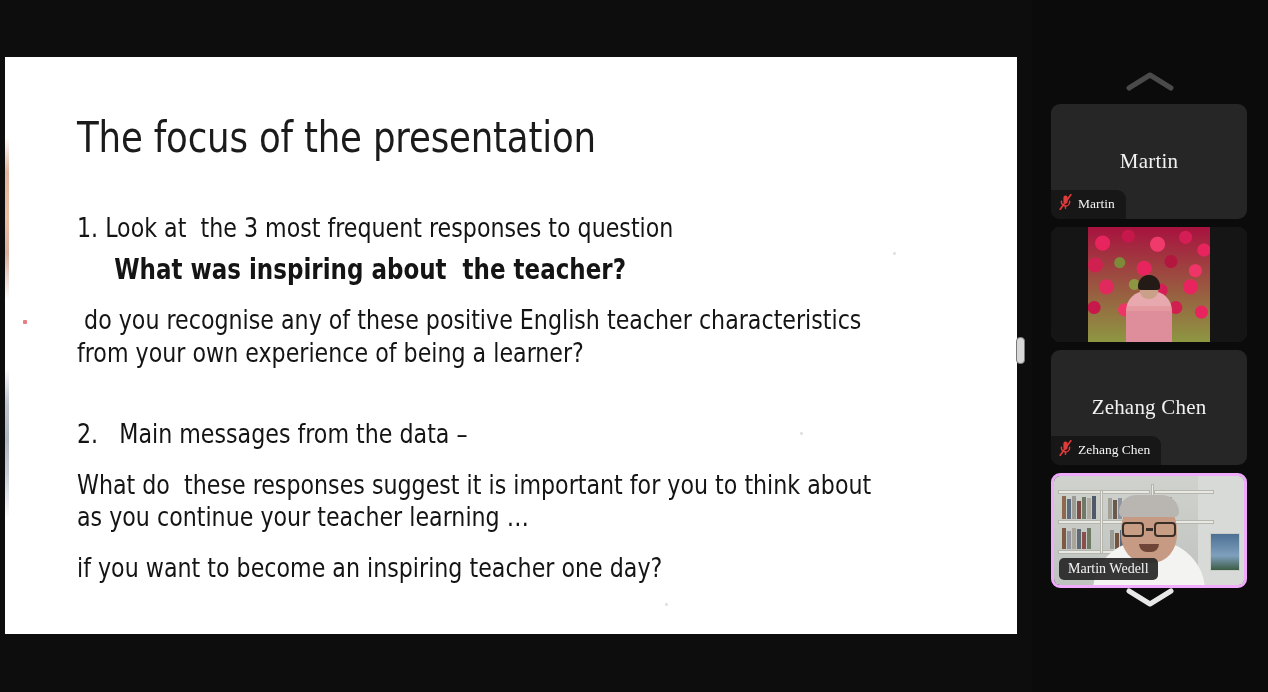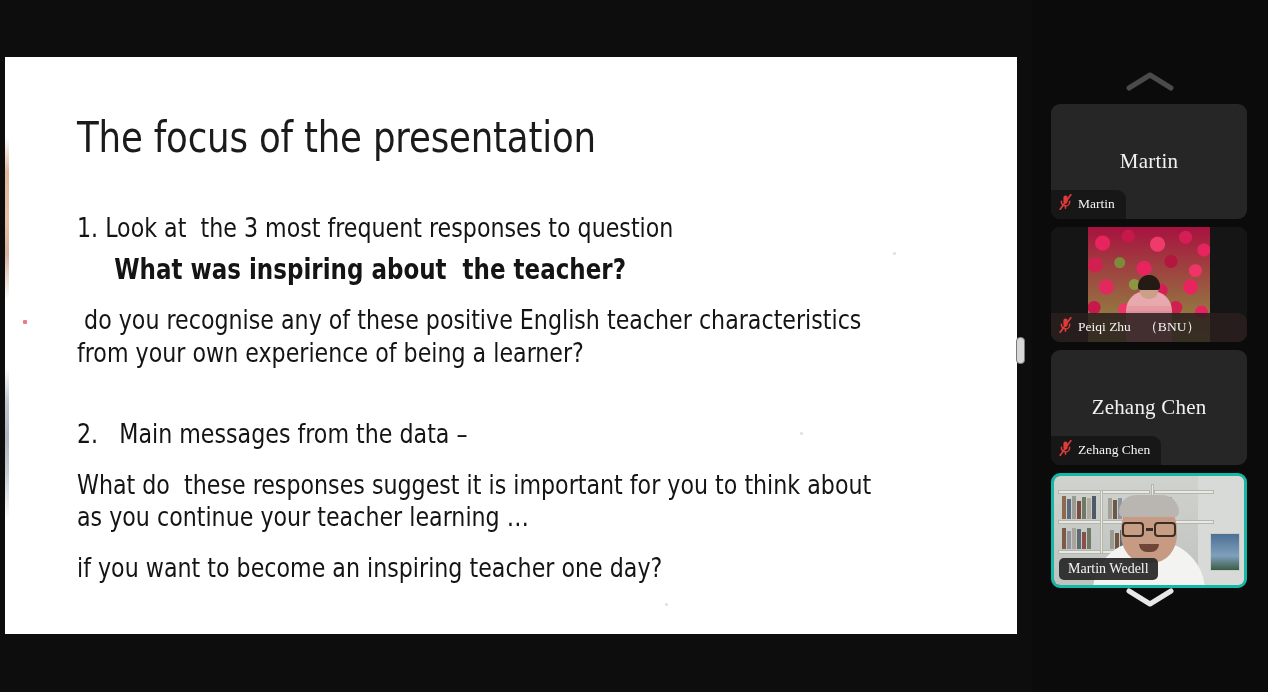--- a/index.html
+++ b/index.html
@@ -78,21 +78,21 @@
   .chev.down { top:576px; }
   .chev svg { display:block; }
 
   .tiles { position:absolute; left:19px; top:104px; width:198px; }
   .tile {
     position:relative; width:196px; height:115px;
     background:#262626; border-radius:9px; overflow:hidden;
     margin-bottom:8px;
     font-family:Liberation Serif, serif;
   }
-  .tile.active { border:3px solid #14b8a6; border-radius:9px; }
+  .tile.active { border:3px solid #f0abfc; border-radius:9px; }
   .tile-name-big {
     position:absolute; inset:0;
     display:flex; align-items:center; justify-content:center;
     color:#f2f2f2; font-size:21px; font-weight:400; letter-spacing:.2px;
   }
   .badge {
     position:absolute; left:0; bottom:0;
     display:flex; align-items:center; gap:6px;
     padding:4px 11px 5px 8px;
     background:rgba(20,20,20,.80);
@@ -260,31 +260,20 @@
       <div class="tile">
         <div class="photo">
           <div class="flowers-bg"></div>
           <div class="flowers">
             <div class="fl-person">
                 <div class="fl-head"></div>
                 <div class="fl-hair"></div>
               </div>
           </div>
         </div>
-        <div class="badge wide">
-          <span class="mic">
-            <svg width="13" height="16" viewBox="0 0 13 16">
-              <path d="M6.5 1.4a2.1 2.1 0 0 1 2.1 2.1v4.2a2.1 2.1 0 0 1-4.2 0V3.5A2.1 2.1 0 0 1 6.5 1.4z" fill="#e03b3b"></path>
-              <path d="M2.4 7.2v.7a4.1 4.1 0 0 0 8.2 0v-.7" fill="none" stroke="#e03b3b" stroke-width="1.5" stroke-linecap="round"></path>
-              <path d="M6.5 12v2.3" stroke="#e03b3b" stroke-width="1.5" stroke-linecap="round"></path>
-              <path d="M1.2 15.2 L11.8 0.8" stroke="#e03b3b" stroke-width="1.7" stroke-linecap="round"></path>
-            </svg>
-          </span>
-          <span>Peiqi Zhu　（BNU）</span>
-        </div>
       </div>
 
       <div class="tile">
         <div class="tile-name-big">Zehang Chen</div>
         <div class="badge">
           <span class="mic">
             <svg width="13" height="16" viewBox="0 0 13 16">
               <path d="M6.5 1.4a2.1 2.1 0 0 1 2.1 2.1v4.2a2.1 2.1 0 0 1-4.2 0V3.5A2.1 2.1 0 0 1 6.5 1.4z" fill="#e03b3b"></path>
               <path d="M2.4 7.2v.7a4.1 4.1 0 0 0 8.2 0v-.7" fill="none" stroke="#e03b3b" stroke-width="1.5" stroke-linecap="round"></path>
               <path d="M6.5 12v2.3" stroke="#e03b3b" stroke-width="1.5" stroke-linecap="round"></path>

